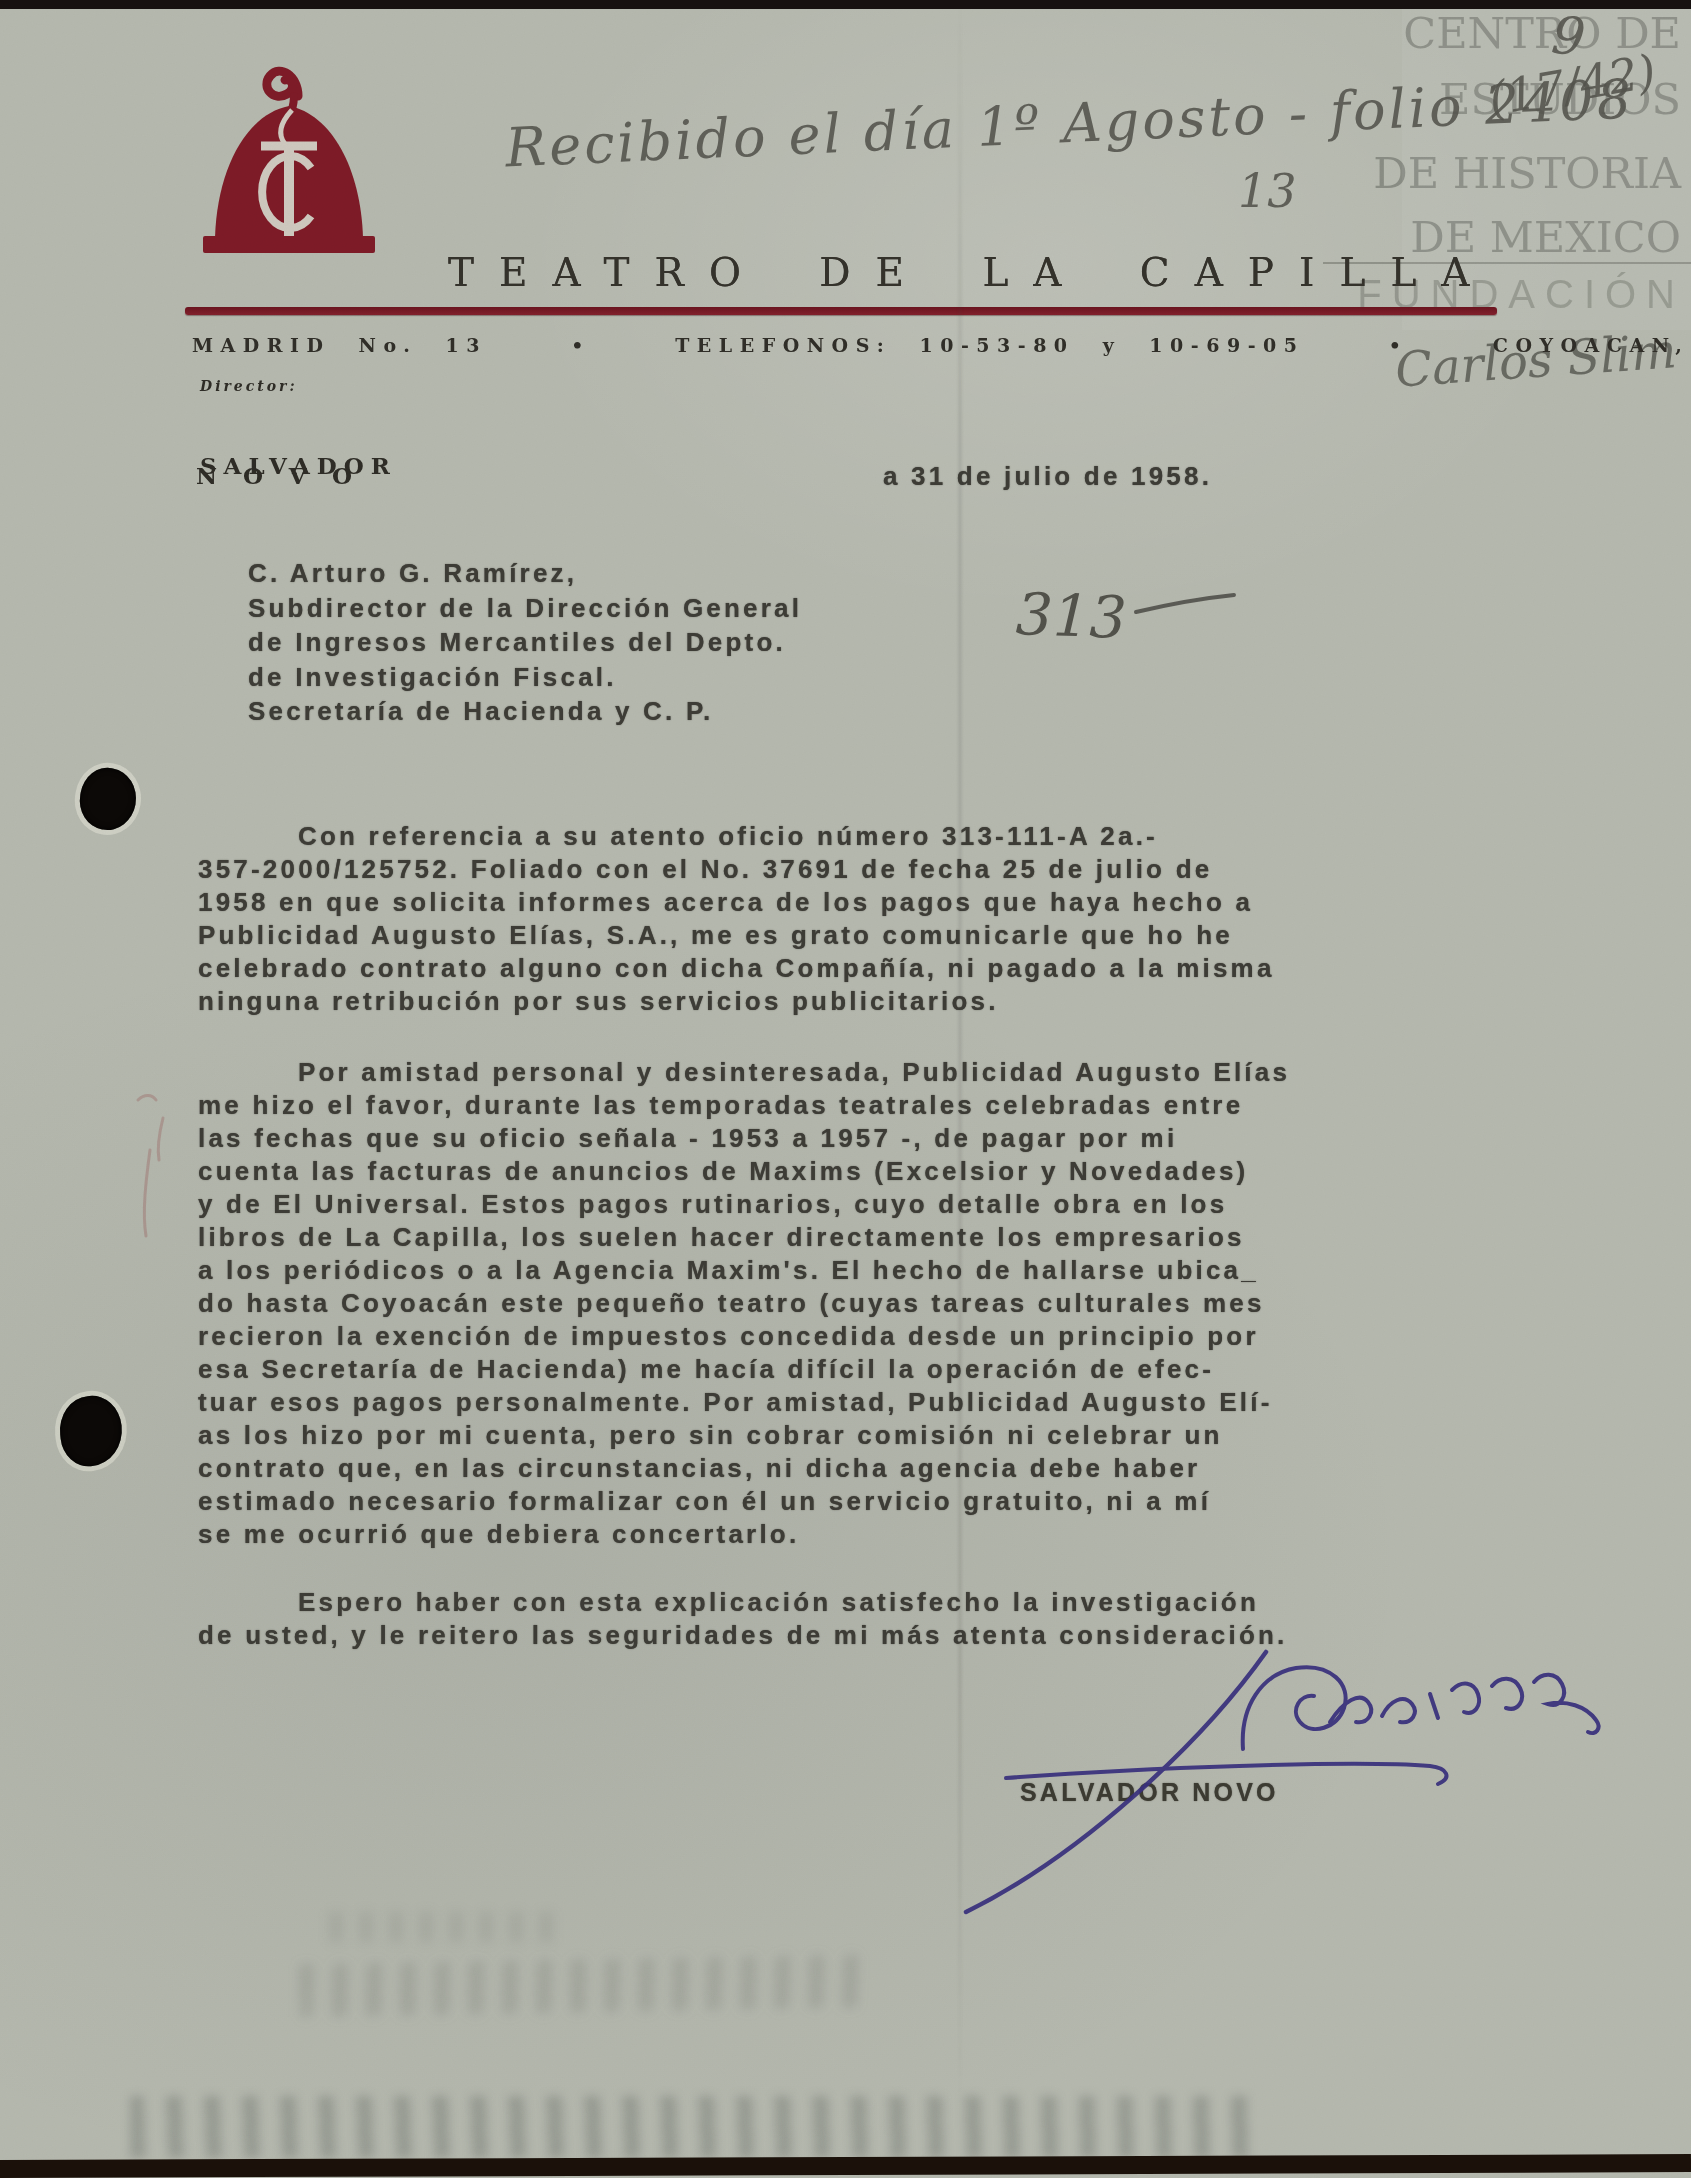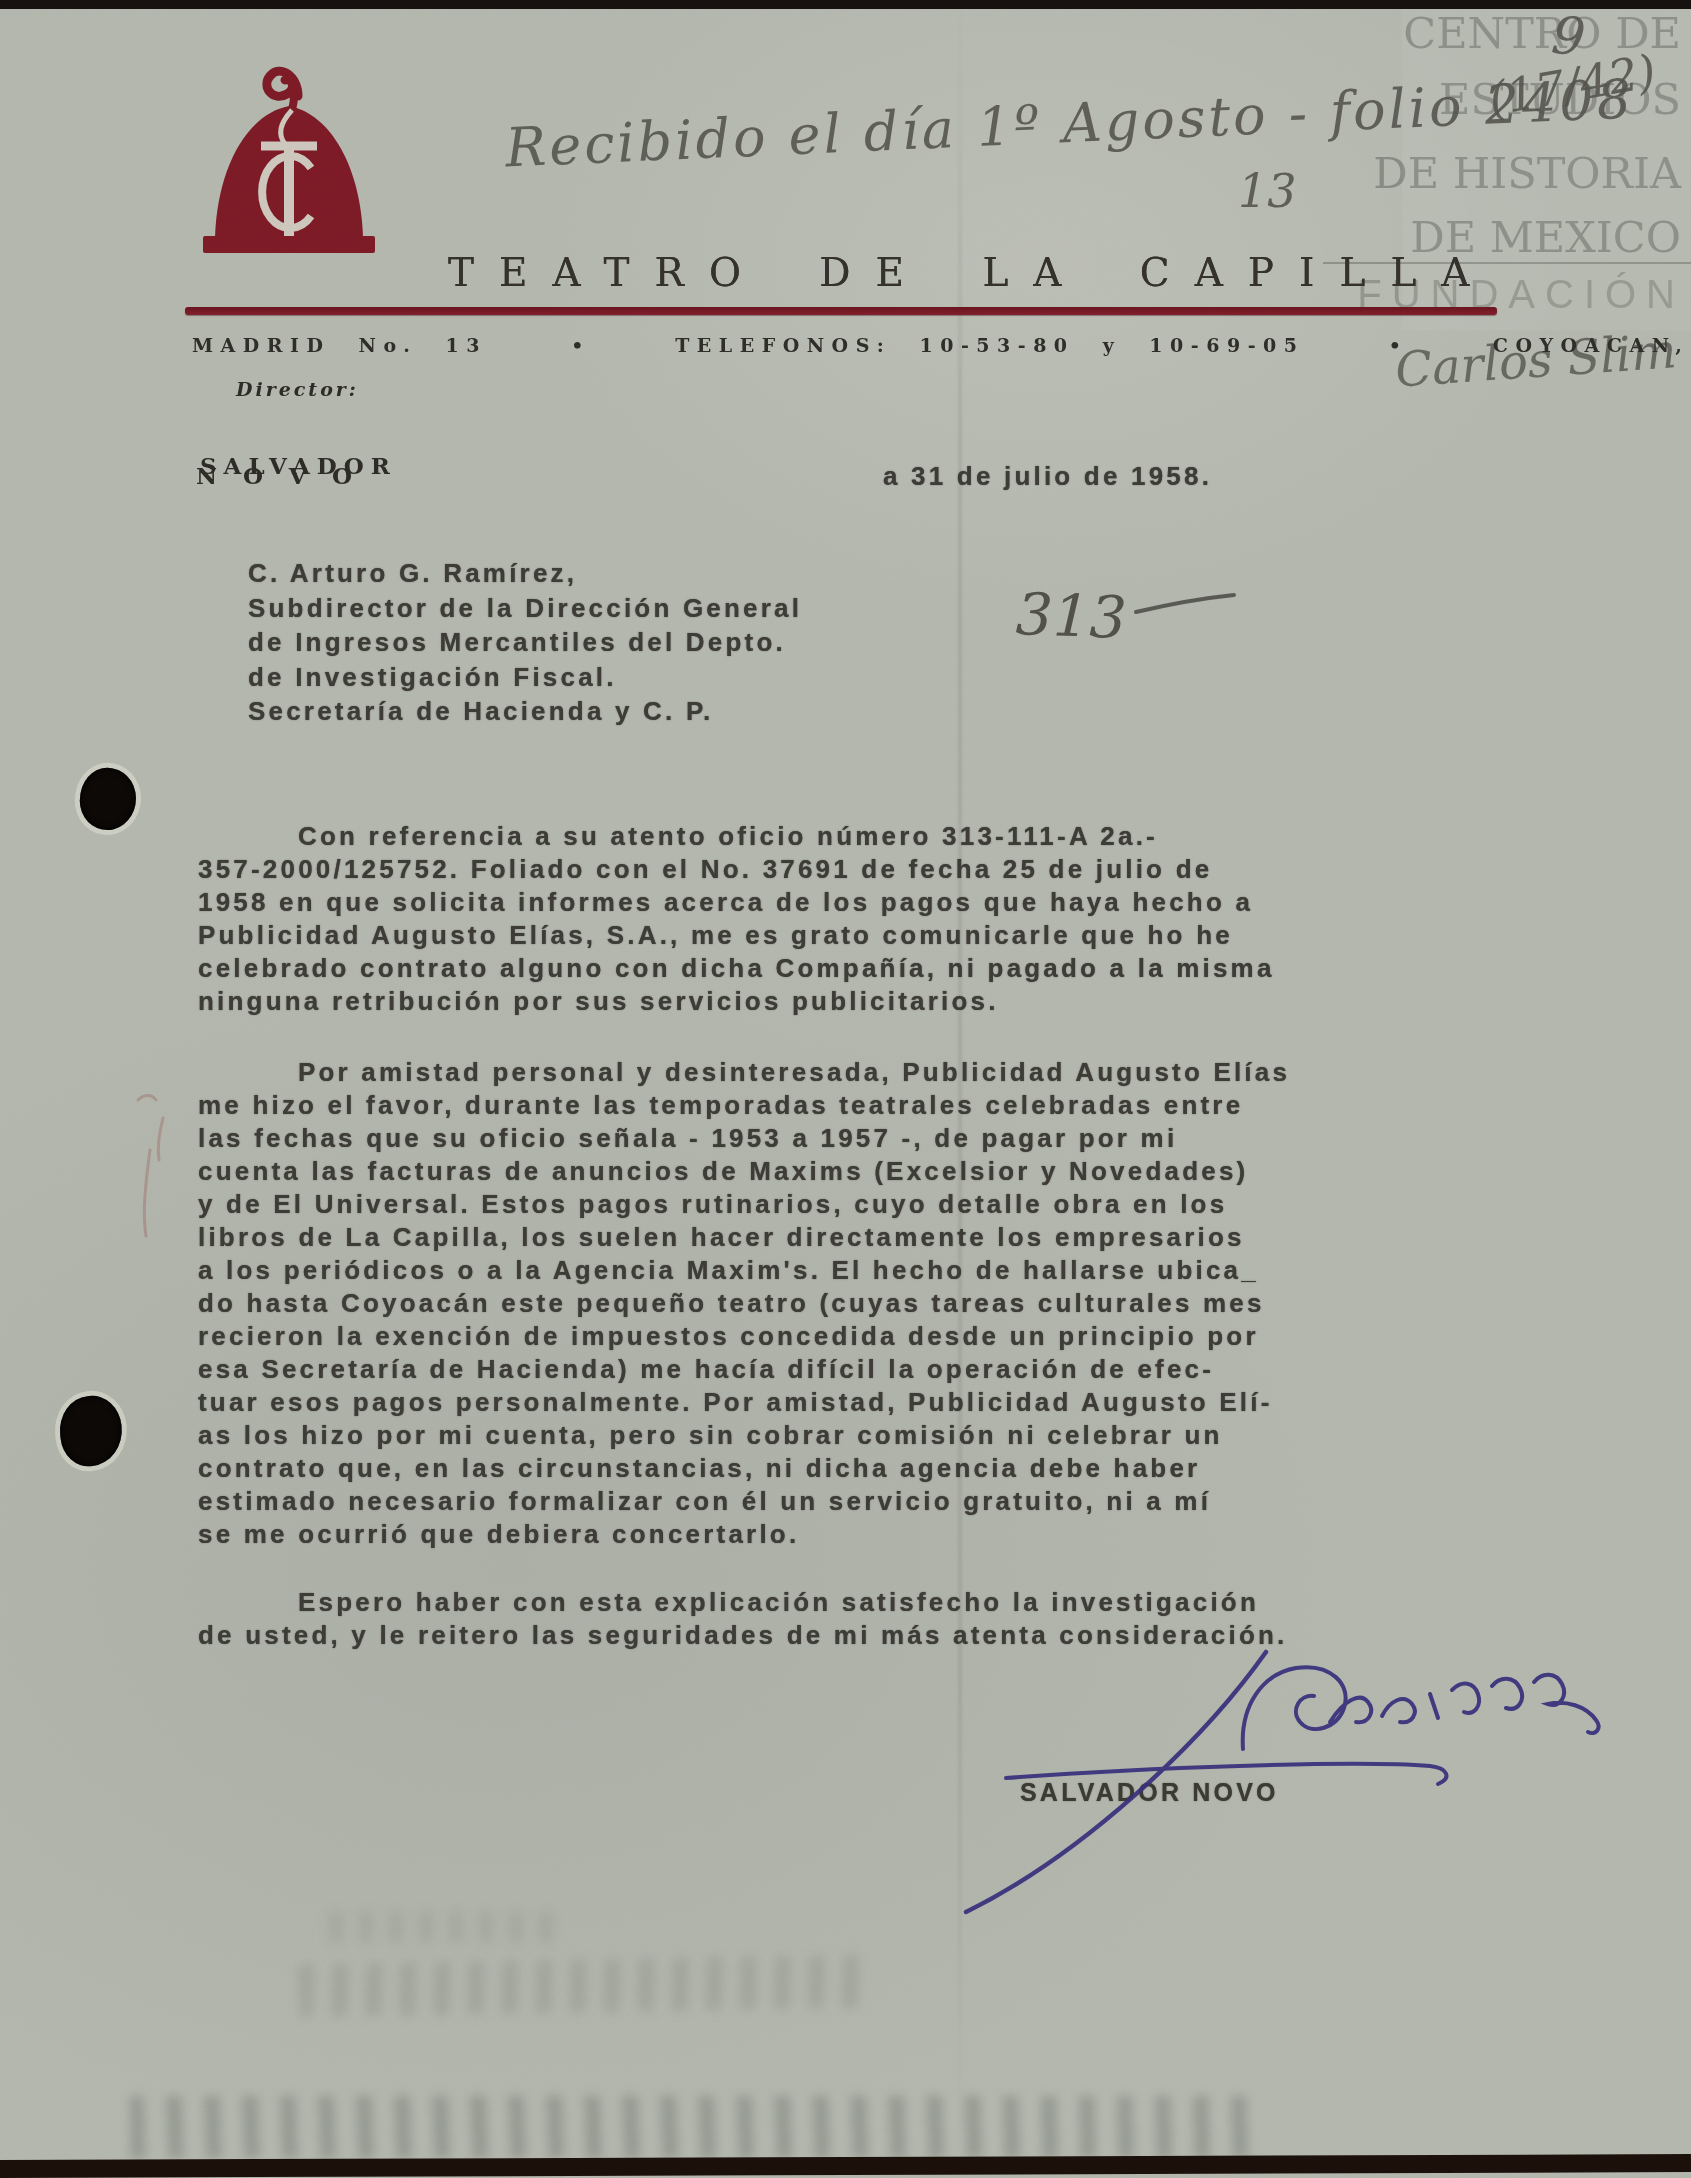--- a/index.html
+++ b/index.html
@@ -23,21 +23,21 @@
   .para .tline:first-child{text-indent:100px;}
   
   .masthead{
     font-size:39px;letter-spacing:25px;word-spacing:16px;color:#34322b;
     text-shadow:0 0 0.6px rgba(40,38,32,0.8);white-space:pre;
   }
   .rule{background:linear-gradient(#6b141f,#82202c);height:8px;border-radius:3px;
     box-shadow:0 1px 1px rgba(60,15,20,0.4);}
   .addr{font-size:19px;font-weight:700;letter-spacing:7.5px;word-spacing:14px;
     color:#302e28;white-space:pre;}
-  .dir-label{font-style:italic;font-weight:700;font-size:19px;letter-spacing:3px;color:#2e2c26;margin-left:36px;}
+  .dir-label{font-style:italic;font-weight:700;font-size:14px;letter-spacing:3px;color:#2e2c26;}
   .dir-first{font-weight:700;font-size:23px;letter-spacing:7px;color:#2e2c26;margin-top:36px;}
   .dir-last{font-weight:700;font-size:23px;letter-spacing:26px;color:#2e2c26;}
   
   .wm{color:rgba(96,100,92,0.52);font-size:43px;white-space:nowrap;text-align:left;right:10px;}
   .wm-fund{font-family:"Liberation Sans",sans-serif;color:rgba(122,126,118,0.58);
     font-size:40px;letter-spacing:10px;white-space:nowrap;right:6px;text-align:center;}
   .wm-script{font-style:italic;font-size:48px;color:rgba(90,92,85,0.85);
     transform:rotate(-4deg);white-space:nowrap;right:14px;}
   .wm-line{height:2px;background:rgba(103,106,98,0.5);}
   

